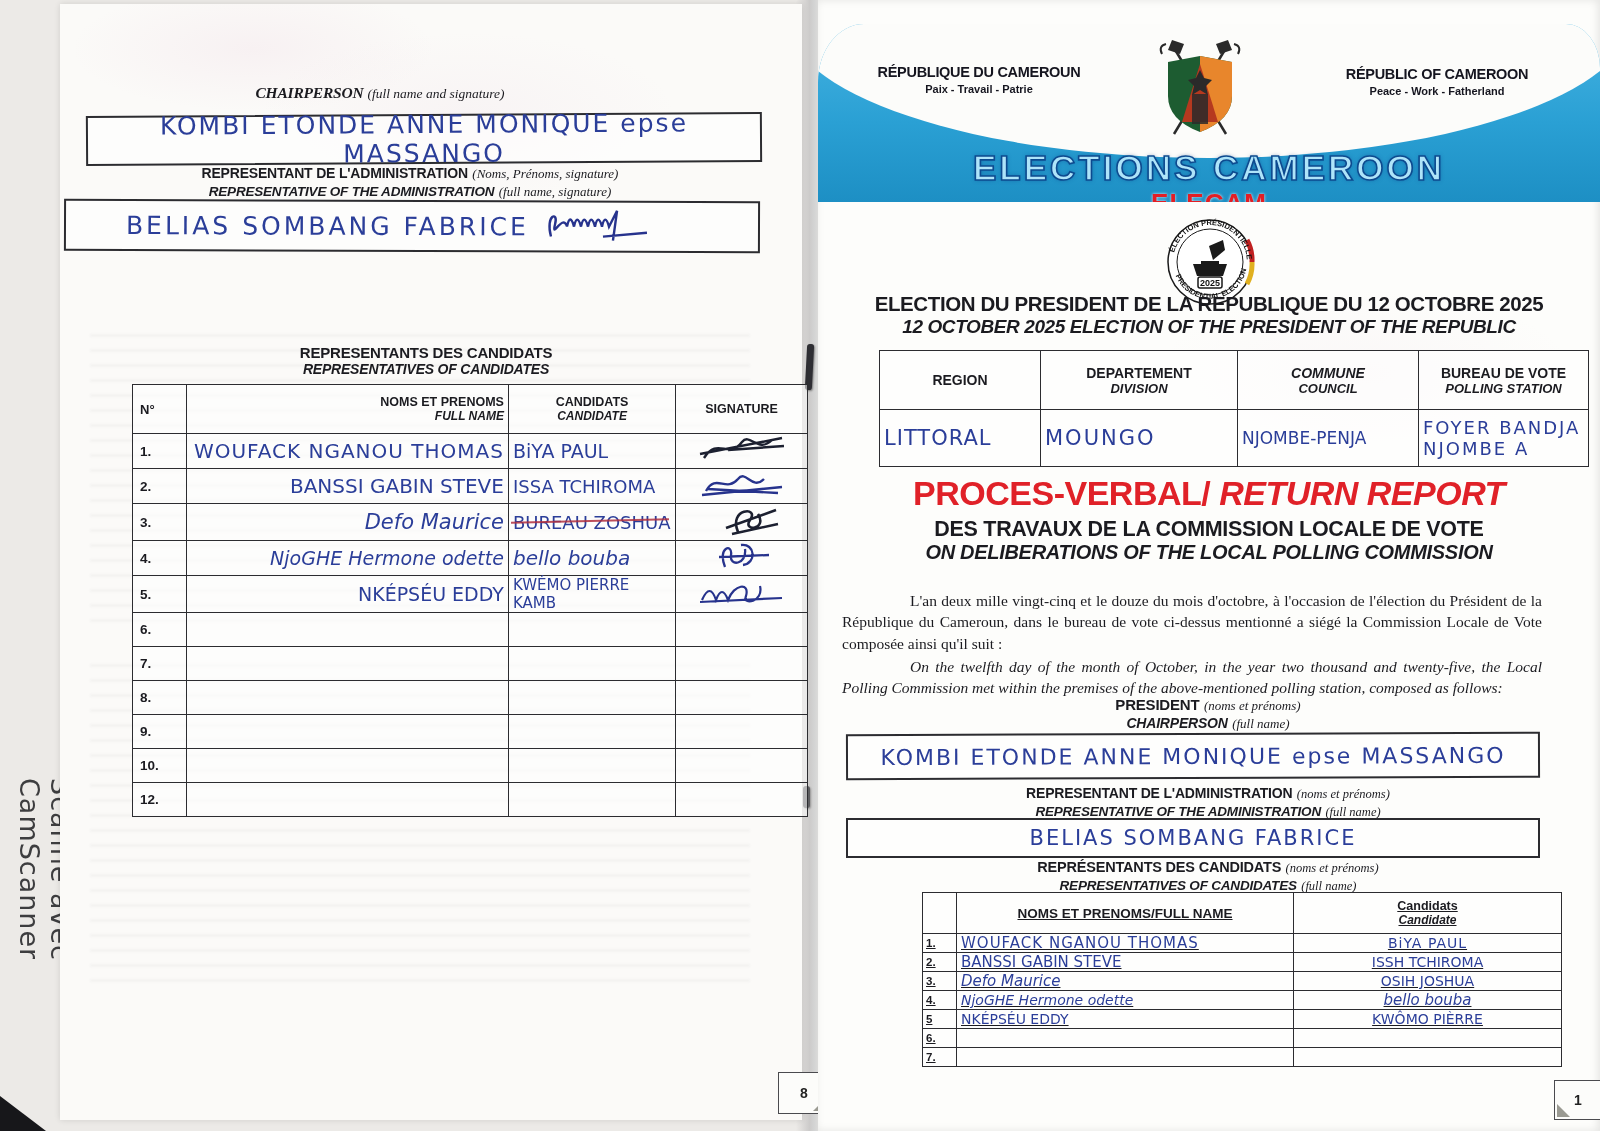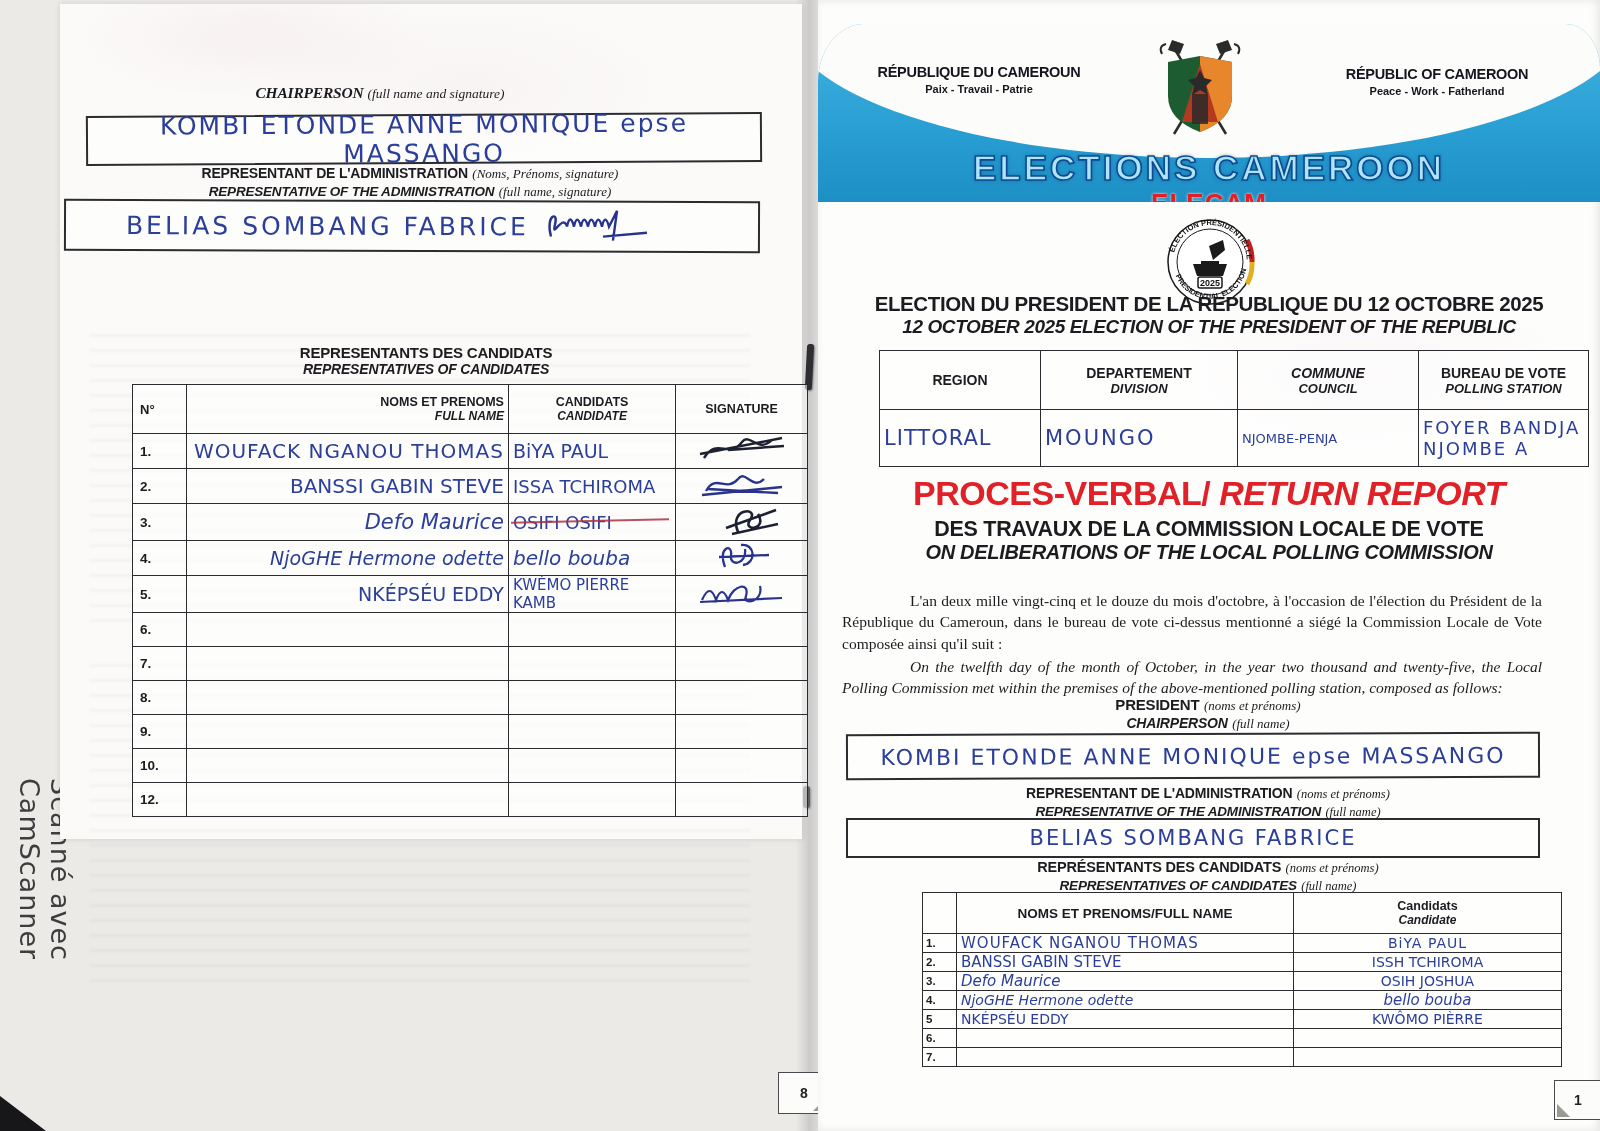--- a/index.html
+++ b/index.html
@@ -1,21 +1,21 @@
 <!DOCTYPE html>
 <html><head>
 <meta charset="utf-8">
 <style>
   html,body{margin:0;padding:0;}
   body{width:1600px;height:1131px;position:relative;overflow:hidden;
        background:#eceae7;font-family:"Liberation Sans",sans-serif;color:#1b1b20;}
   .abs{position:absolute;}
   
   .page{position:absolute;background:#fbfaf8;}
-  #page-left{left:60px;top:4px;width:742px;height:835px;
+  #page-left{left:60px;top:4px;width:742px;height:1116px;
     box-shadow:0 0 6px rgba(0,0,0,.12);
     background:
       radial-gradient(260px 90px at 26% 4%, rgba(214,160,190,.10), transparent 70%),
       radial-gradient(300px 120px at 55% 10%, rgba(214,170,200,.08), transparent 70%),
       #fbfaf8;}
   #page-right{left:818px;top:0;width:782px;height:1131px;
     background:
       radial-gradient(300px 120px at 70% 33%, rgba(210,170,200,.07), transparent 70%),
       #fdfdfb;
     box-shadow:-2px 0 8px rgba(0,0,0,.10) inset;}
@@ -52,21 +52,21 @@
   #ltable td{height:33px;}
   #ltable .c-num{width:44px;font-weight:bold;font-size:13.5px;padding-left:7px;}
   #ltable .c-name{width:332px;text-align:right;}
   #ltable .c-cand{width:164px;}
   #ltable .c-sig{width:126px;text-align:center;}
   
   #loctable{left:17px;top:350px;width:710px;}
   #loctable th{height:58px;}
   #loctable td{height:56px;}
   
-  #rtable{left:60px;top:892px;width:640px;}
+  #rtable{left:60px;top:892px;width:640px;text-decoration:underline;}
   #rtable th{height:40px;}
   #rtable td{height:18px;}
   #rtable .c-num{width:26px;font-weight:bold;font-size:11.5px;padding-left:3px;}
   #rtable .c-name{width:328px;}
   #rtable .c-cand{text-align:center;}
   
   #banner{left:0px;top:24px;width:782px;height:178px;overflow:hidden;
     border-radius:46px 34px 0 0 / 58px 44px 0 0;
     background:linear-gradient(180deg,#46b3e2 0%, #2aa0d4 55%, #1d8fc4 100%);}
   #banner-lens{position:absolute;left:-34px;top:-152px;width:850px;height:286px;
@@ -172,21 +172,21 @@
       <td class="c-sig">
         <svg width="88" height="30" viewBox="0 0 88 30">
               <path d="M8,22 C18,4 28,24 40,10 C48,0 54,22 66,10 M4,26 L84,18 M10,20 L80,24" fill="none" stroke="#27338d" stroke-width="2.4"></path>
             </svg>
       </td>
     </tr>
     <tr>
       <td class="c-num">3.</td>
       <td class="c-name hw-c" style="font-size:21px;">Defo  Maurice</td>
       <td class="c-cand hw" style="font-size:18px;position:relative;">
-        <span>OSIFI OSIFI</span>
+        <span>BUREAU ZOSHUA</span>
         <span class="strike-red" style="left:2px;top:16px;width:158px;transform:rotate(-1.2deg);"></span>
       </td>
       <td class="c-sig">
         <svg width="88" height="32" viewBox="0 0 88 32">
               <path d="M40,28 C30,4 62,2 52,16 C44,28 70,26 60,10 M28,24 L78,6 M34,30 L80,20" fill="none" stroke="#1c2030" stroke-width="2.6"></path>
             </svg>
       </td>
     </tr>
     <tr>
       <td class="c-num">4.</td>
@@ -328,21 +328,21 @@
       <th>
         <div class="hdr2">
               <div class="l1" style="font-size:14px;">BUREAU DE VOTE</div>
         <div class="l2" style="font-size:13px;">POLLING STATION</div>
             </div>
       </th>
     </tr>
     <tr>
       <td class="hw" style="font-size:21px;letter-spacing:1px;">LITTORAL</td>
       <td class="hw" style="font-size:21px;letter-spacing:2px;">MOUNGO</td>
-      <td class="hw" style="font-size:13px;">NJOMBE-PENJA</td>
+      <td class="hw" style="font-size:17px;">NJOMBE-PENJA</td>
       <td>
         <div class="hw" style="font-size:18px;letter-spacing:2px;">FOYER BANDJA</div>
         <div class="hw" style="font-size:18px;letter-spacing:2px;">NJOMBE A</div>
       </td>
     </tr>
   </tbody>
     </table>
 
   <div id="pv-title" class="abs ctr">
     <span>PROCES-VERBAL/</span><span style="font-style:italic;"> RETURN REPORT</span>

